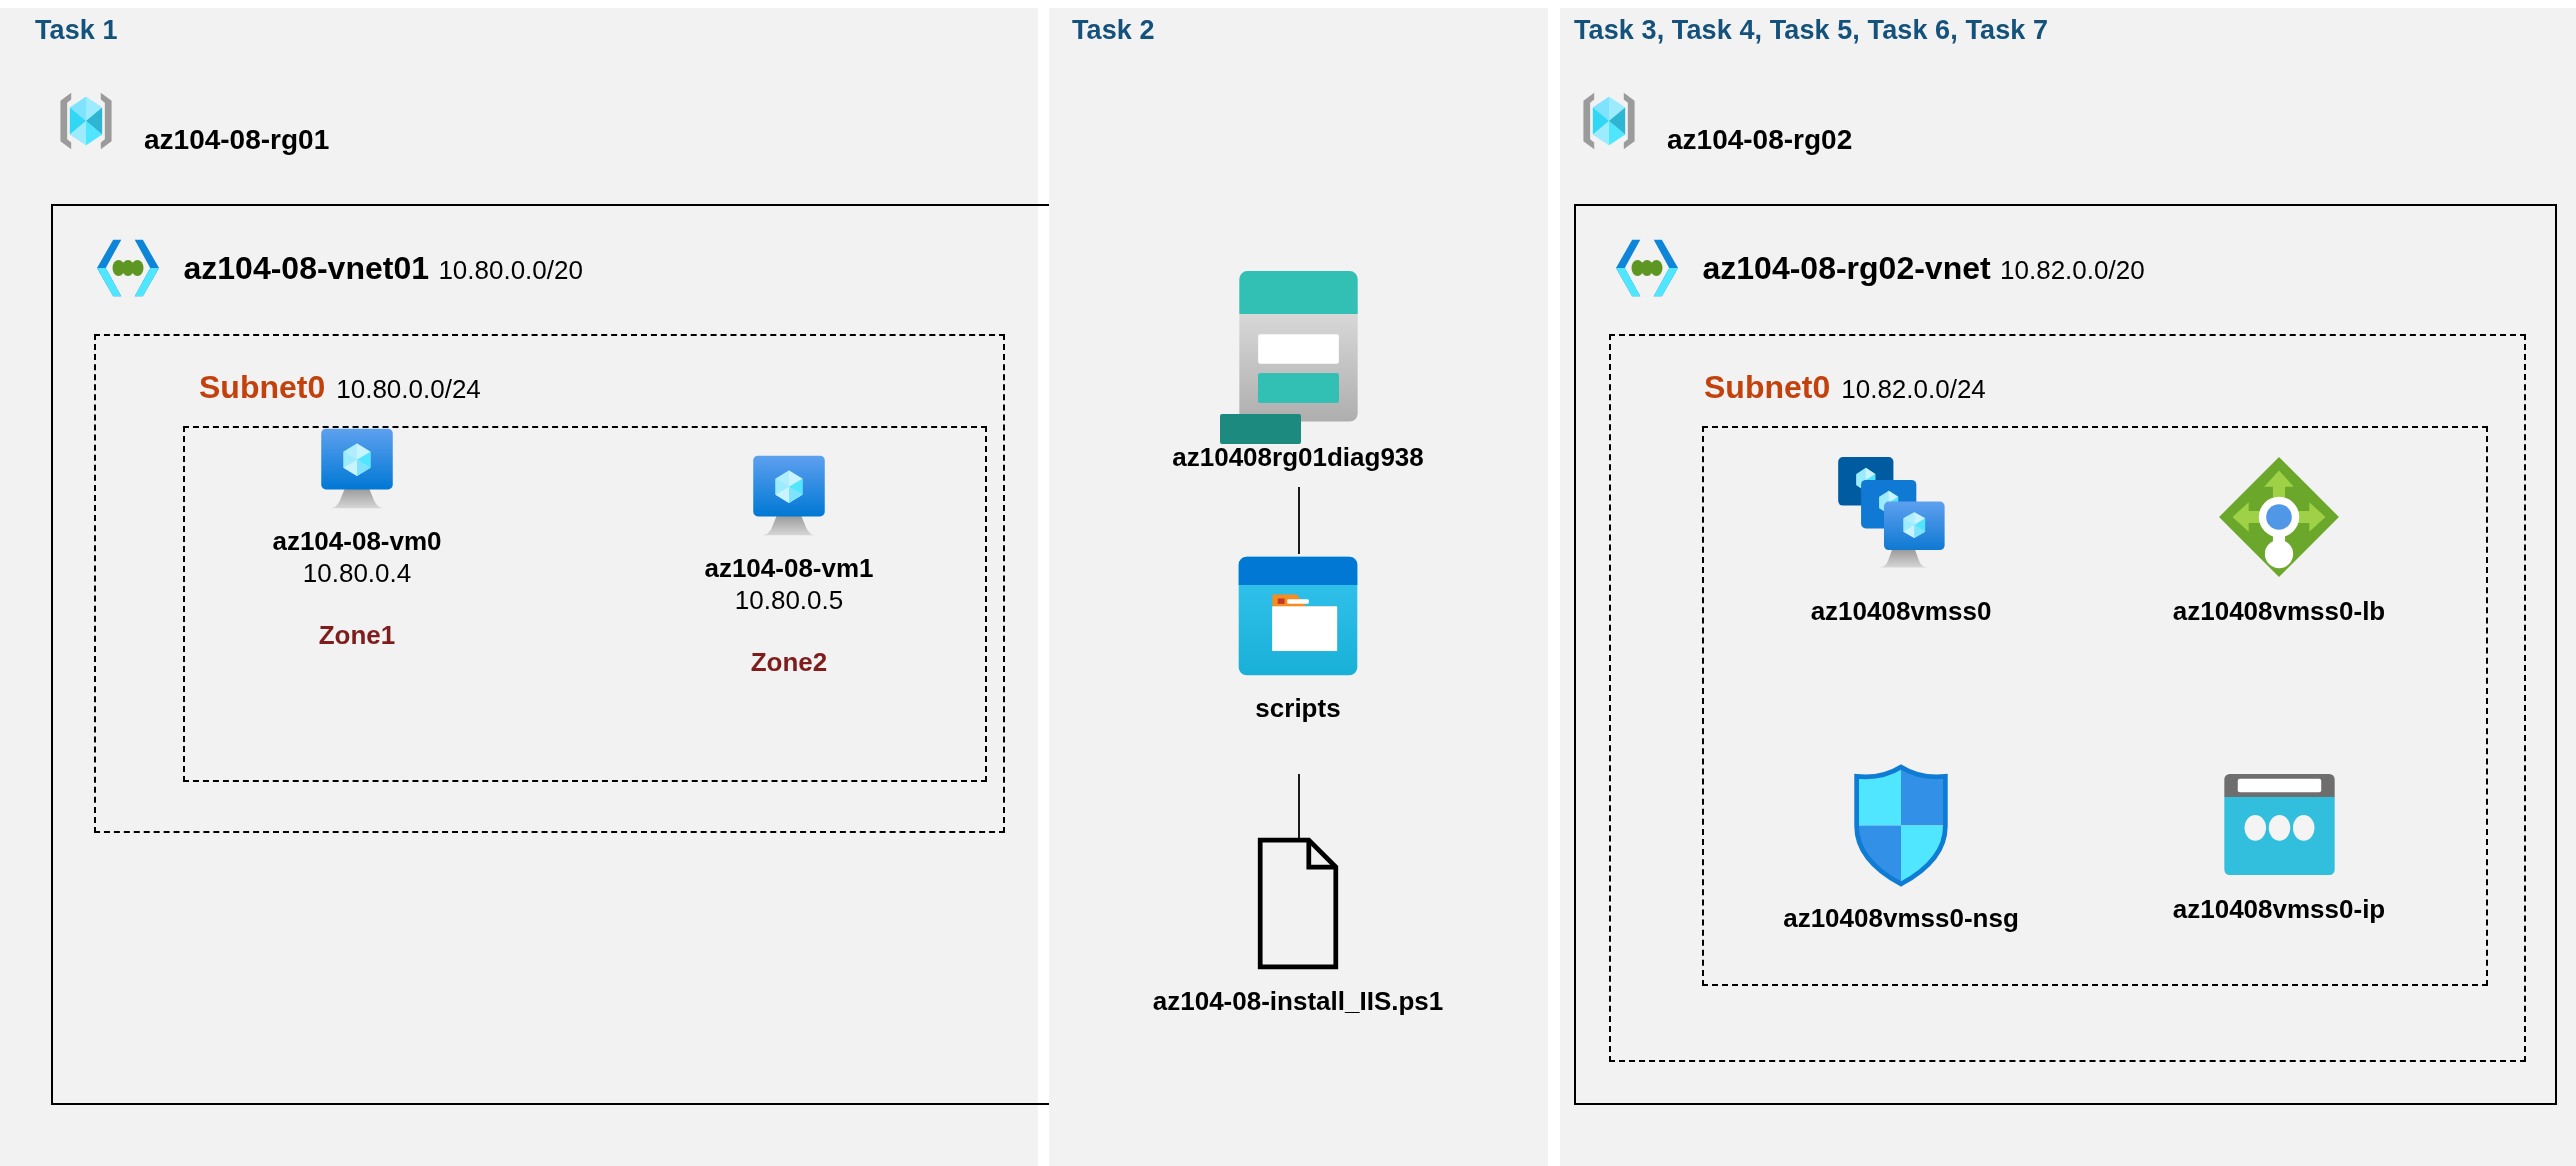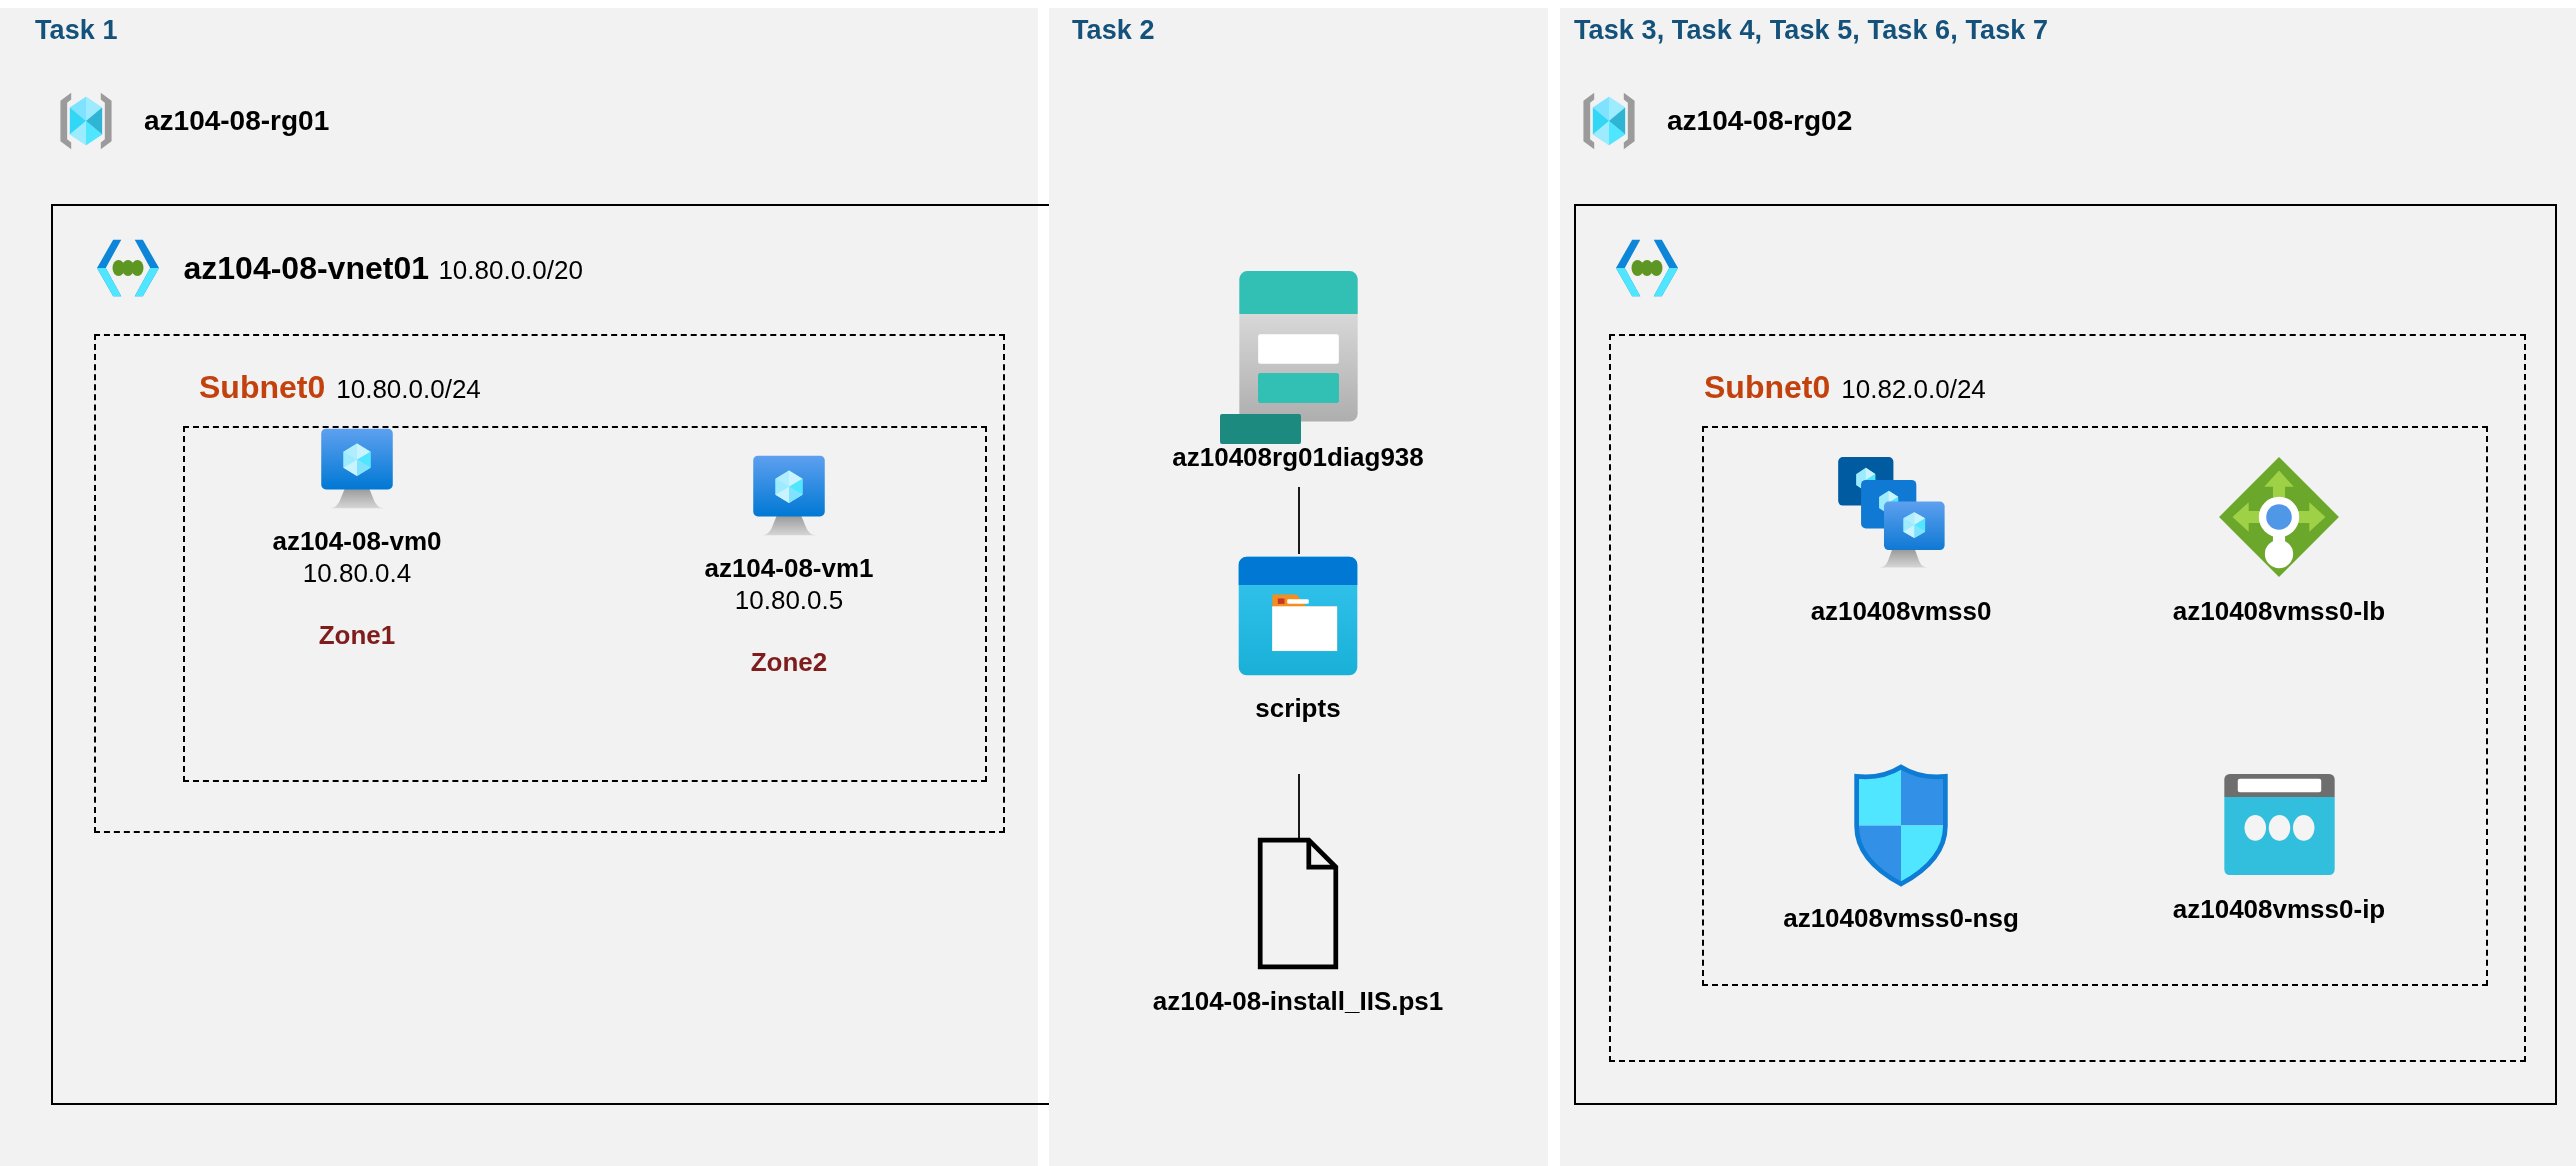--- a/index.html
+++ b/index.html
@@ -15,21 +15,21 @@
   .task-heading{
     position:absolute;
     font-weight:bold;
     font-size:27px;
     color:#14517b;
     white-space:nowrap;
     letter-spacing:0.1px;
   }
 
   
-  .rg-row{position:absolute;display:flex;align-items:center;gap:23px;}
+  .rg-row{position:absolute;display:flex;align-items:flex-end;gap:23px;}
   .rg-name{font-size:28px;font-weight:bold;color:#000;white-space:nowrap;}
 
   
   .solid-box{position:absolute;box-sizing:border-box;border:2.7px solid #000;}
   .dashed-box{position:absolute;box-sizing:border-box;border:2.7px dashed #000;}
 
   
   .vnet-row{position:absolute;display:flex;align-items:center;gap:17.5px;}
   .vnet-name{font-size:32px;font-weight:bold;color:#000;white-space:nowrap;}
   .vnet-cidr{font-size:26px;font-weight:normal;color:#000;white-space:nowrap;margin-left:9.4px;}
@@ -249,20 +249,24 @@
     <svg width="76" height="62" viewBox="0 0 112 92">
       <path d="M34 4 L10 46 L34 88 L46 88 L23 46 L46 4 Z" fill="#0d85d8"></path>
       <path d="M23 46 L46 88 L34 88 L10 46 Z" fill="#50e6ff"></path>
       <path d="M78 4 L102 46 L78 88 L66 88 L89 46 L66 4 Z" fill="#0d85d8"></path>
       <path d="M89 46 L66 88 L78 88 L102 46 Z" fill="#50e6ff"></path>
       <ellipse cx="42" cy="46" rx="9" ry="12" fill="#5e9624"></ellipse>
       <ellipse cx="56" cy="46" rx="9" ry="12" fill="#5e9624"></ellipse>
       <ellipse cx="70" cy="46" rx="9" ry="12" fill="#5e9624"></ellipse>
     </svg>
   </span>
+  <span style="display:flex;align-items:baseline;">
+    <span class="vnet-name">az104-08-rg02-vnet</span>
+    <span class="vnet-cidr">10.82.0.0/20</span>
+  </span>
 </div>
 
 <div class="dashed-box" style="left:1609px;top:334px;width:917px;height:728px;"></div>
 
 <div class="subnet-label" style="left:1704px;top:369px;">
   <span class="subnet-name">Subnet0</span>
   <span class="subnet-cidr">10.82.0.0/24</span>
 </div>
 
 <div class="dashed-box" style="left:1702px;top:426px;width:786px;height:560px;"></div>

